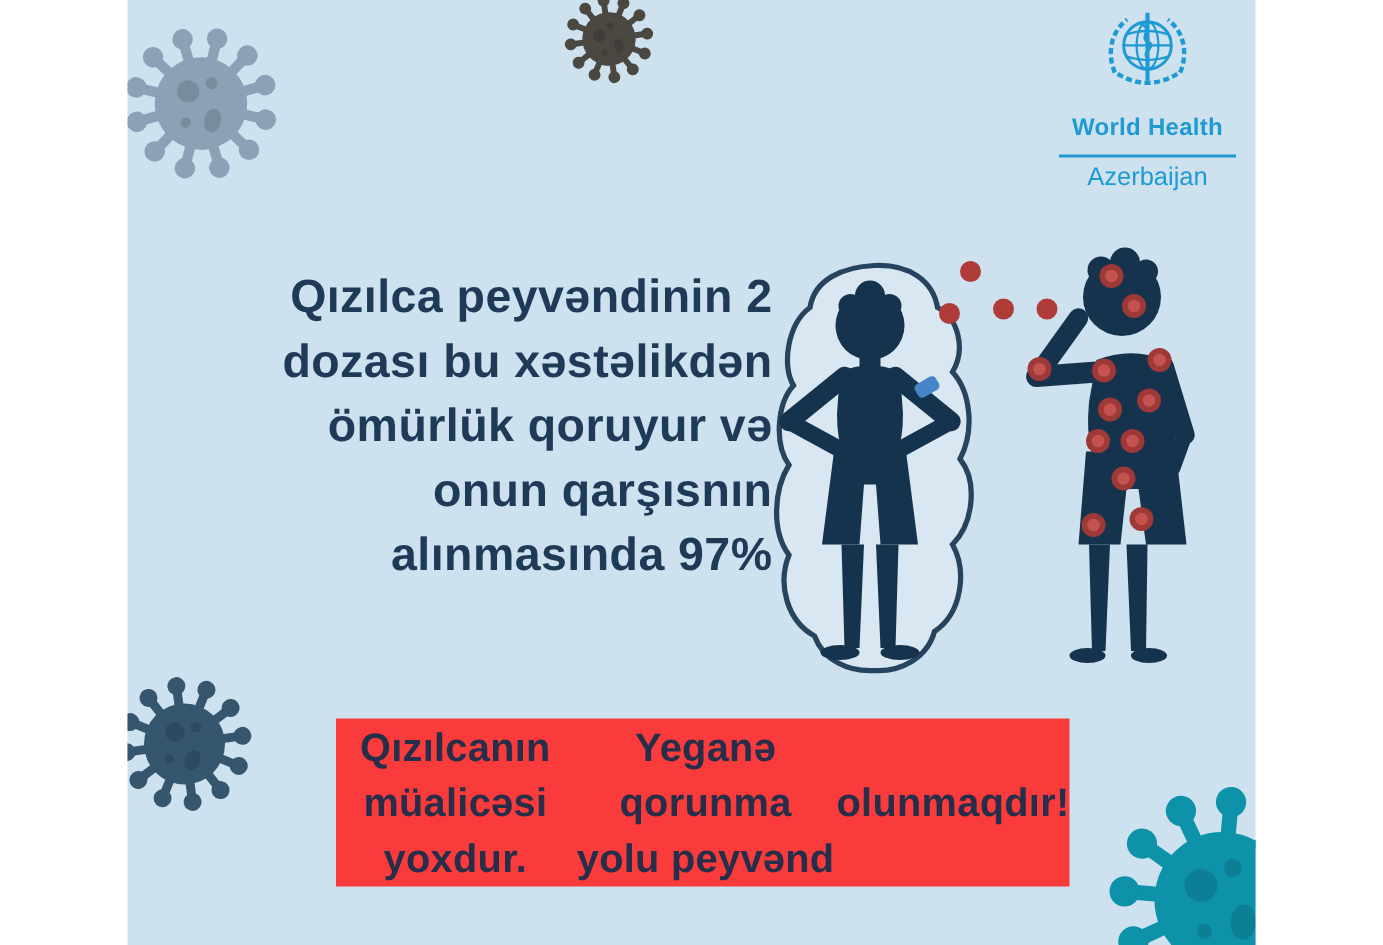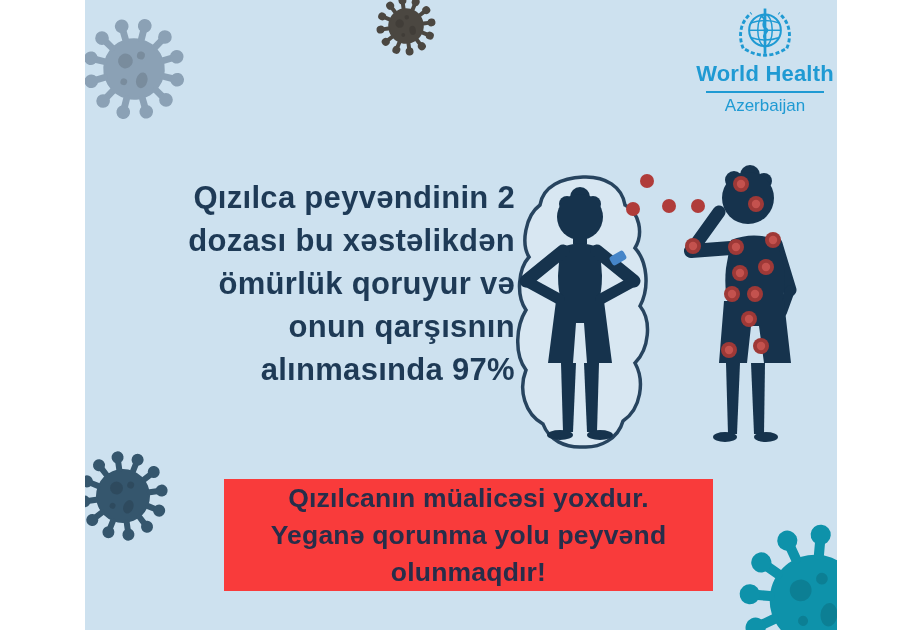--- a/index.html
+++ b/index.html
@@ -22,40 +22,40 @@
   .virus-top-center{left:288px;top:-7px;width:66px;height:66px;color:#4b4741;transform:rotate(-8deg);}
   .virus-bottom-left{left:-12px;top:446px;width:100px;height:100px;color:#35566d;transform:rotate(22deg);}
   .virus-bottom-right{left:646px;top:516px;width:168px;height:168px;color:#0e92aa;transform:rotate(5deg);}
   
   .who{
     position:absolute;left:608px;top:5px;width:144px;
     text-align:center;color:#1f9ad3;
   }
   .who-emblem{width:58px;height:56px;margin:0 auto;display:block;}
   .who-name{
-    font-weight:bold;font-size:22px;line-height:18.5px;letter-spacing:0.2px;
-    margin-top:4px;
+    font-weight:bold;font-size:16px;line-height:18.5px;letter-spacing:0.2px;
+    margin-top:16px;
   }
   .who-divider{width:118px;margin:7px auto 5px auto;border-top:2px solid #1f9ad3;}
   .who-region{font-size:17px;line-height:16px;}
   
   .headline{
     position:absolute;left:22px;top:176px;width:408px;
     text-align:right;
     color:#1e3a56;
     font-size:31px;font-weight:bold;line-height:43px;
     letter-spacing:0.3px;
   }
   
   .illustration{position:absolute;left:420px;top:150px;width:330px;height:300px;}
   
   .banner{
     position:absolute;left:139px;top:479px;width:489px;height:112px;
     background:#f93b3b;
-    display:flex;flex-direction:column;justify-content:center;align-items:center;
+    display:flex;flex-direction:row;justify-content:center;align-items:center;
     color:#272e4a;
     font-size:26.5px;font-weight:bold;line-height:37px;
     text-align:center;letter-spacing:0.2px;
   }
   .defs-holder{position:absolute;width:0;height:0;overflow:hidden;}
 </style>
 </head>
 <body>
 
 <div class="canvas">

